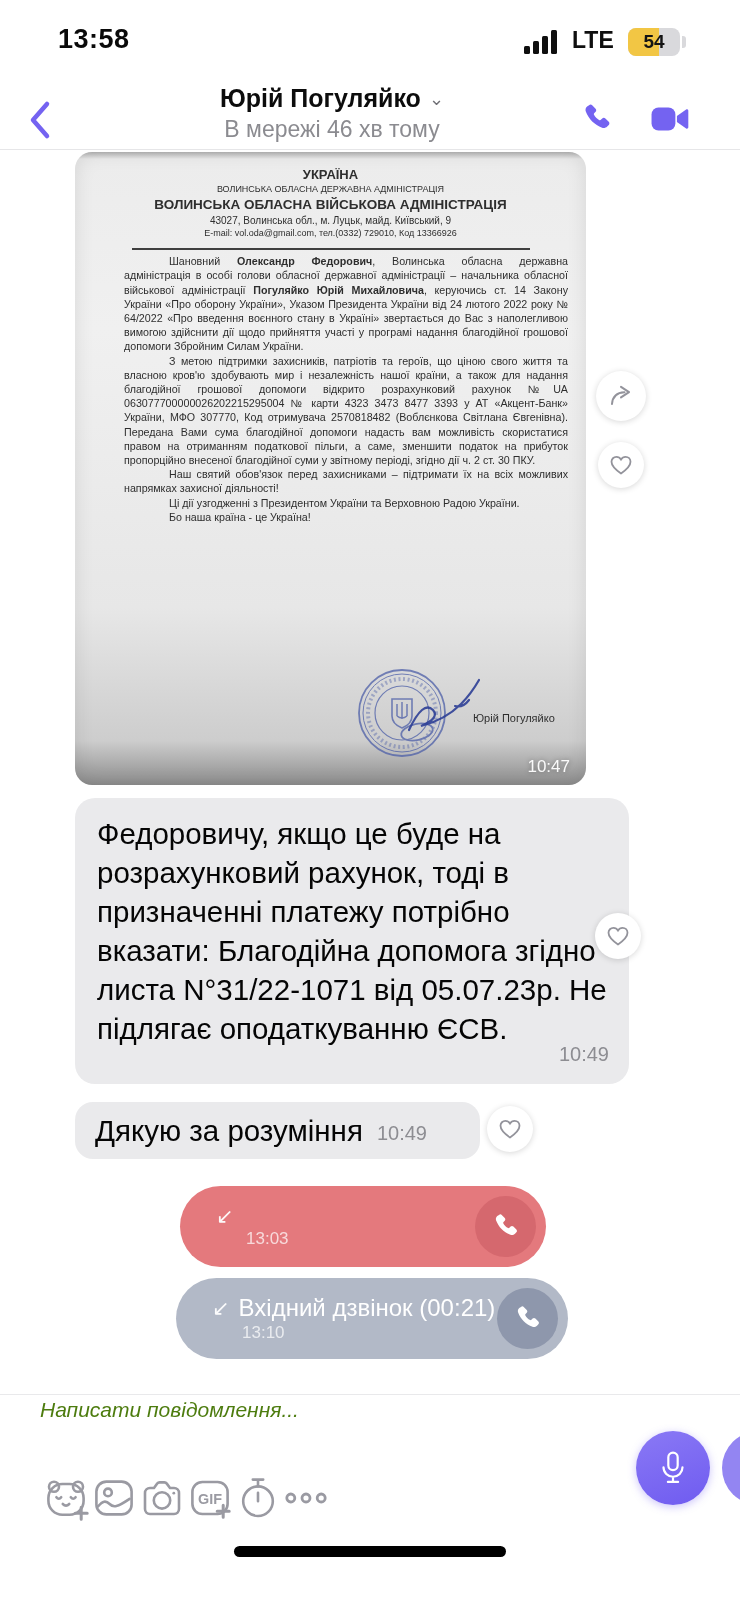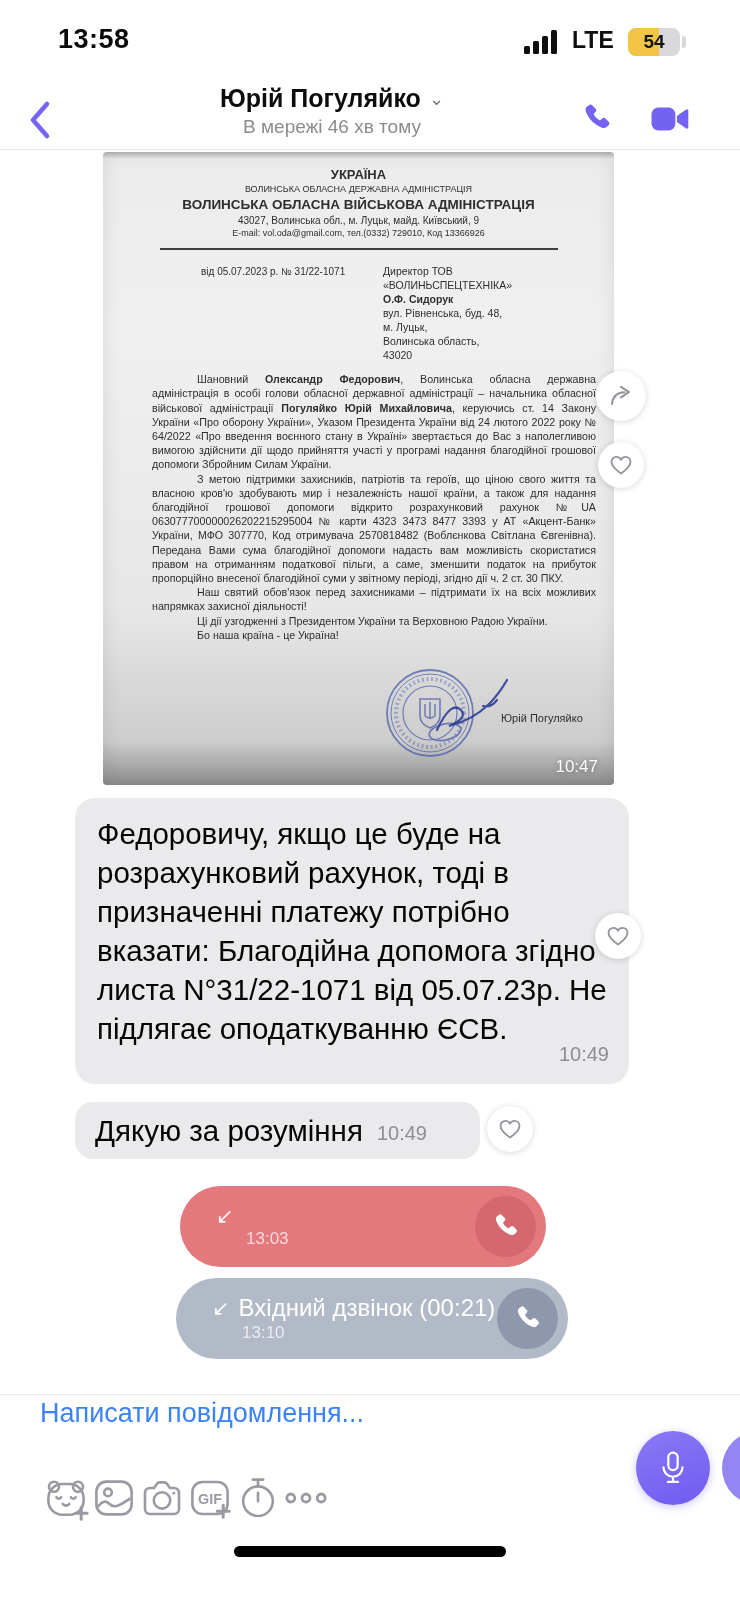--- a/index.html
+++ b/index.html
@@ -18,28 +18,28 @@
   .battery-num{position:absolute;inset:0;display:flex;align-items:center;justify-content:center;
     font-size:19px;font-weight:700;color:#141414;}
   .battery-tip{left:682px;top:36px;width:4px;height:12px;background:#d9d9dc;border-radius:0 3px 3px 0;}
 
   
   .hdr{left:0;top:60px;width:740px;height:89px;background:#fff;border-bottom:1px solid #e6e6e8;}
   .back-btn{left:18px;top:96px;width:44px;height:48px;display:flex;align-items:center;justify-content:center;}
   .hdr-center{left:122px;top:84px;width:420px;text-align:center;}
   .hdr-title{font-size:25px;font-weight:600;color:#0c0c0c;display:inline-block;}
   .hdr-caret{display:inline-block;margin-left:8px;color:#6f6f75;font-size:18px;vertical-align:2px;}
-  .hdr-sub{margin-top:3px;font-size:19px;color:#8b8b90;}
+  .hdr-sub{margin-top:3px;font-size:23px;color:#8b8b90;}
   .call-btn{left:572px;top:96px;width:50px;height:46px;display:flex;align-items:center;justify-content:center;}
   .video-btn{left:642px;top:96px;width:56px;height:46px;display:flex;align-items:center;justify-content:center;}
 
   
-  .doc{left:75px;top:152px;width:511px;height:633px;border-radius:4px;overflow:hidden;
+  .doc{left:75px;top:152px;width:511px;height:633px;border-radius:17px;overflow:hidden;
     background:linear-gradient(180deg,#b5b5b5 0,#ececec 7px,#f0f0f0 28%,#e7e7e7 72%,#cdcdcd 93%,#8d8d8d 100%);
-    box-shadow:inset 0 0 20px rgba(0,0,0,.10);color:#2e2e2e;margin-left:28px;}
+    box-shadow:inset 0 0 20px rgba(0,0,0,.10);color:#2e2e2e;}
   .doc-head{padding-top:15px;text-align:center;line-height:1.25;}
   .doc-country{font-size:13px;font-weight:700;}
   .doc-org1{font-size:9px;margin-top:1px;}
   .doc-org2{font-size:13.5px;font-weight:700;margin-top:1px;}
   .doc-addr{font-size:10px;margin-top:2px;}
   .doc-mail{font-size:9px;}
   .doc-hr{margin:9px auto 0;width:398px;border:0;border-top:2px solid #3f3f3f;}
   .doc-refrow{position:relative;height:104px;margin-top:14px;}
   .doc-ref{position:absolute;left:98px;top:2px;font-size:10px;}
   .doc-addressee{position:absolute;left:280px;top:0;font-size:10.5px;line-height:14px;}
@@ -72,21 +72,21 @@
   .call-text{flex:1;}
   .call-title{display:flex;align-items:center;gap:9px;font-size:24px;}
   .call-arrow{font-size:21px;opacity:.95;}
   .call-time{margin-left:30px;margin-top:1px;font-size:17px;opacity:.72;}
   .call-phone{width:61px;height:61px;border-radius:50%;display:flex;align-items:center;justify-content:center;}
   .call-missed .call-phone{background:#D5686E;}
   .call-in .call-phone{background:#8E97AC;}
 
   
   .composer-sep{left:0;top:1394px;width:740px;border-top:1px solid #e9e9eb;}
-  .composer-input{left:40px;top:1398px;width:560px;font-size:27px;color:#3b82f6;}
+  .composer-input{left:40px;top:1398px;width:560px;font-size:21px;color:#4d7c0f;font-style:italic;}
   .attach-row{left:42px;top:1474px;width:536px;display:flex;align-items:center;}
   .attach-btn{width:48px;height:48px;display:flex;align-items:center;justify-content:center;}
   .mic-btn{left:636px;top:1431px;width:74px;height:74px;border-radius:50%;
     background:linear-gradient(160deg,#8a79f5,#6f5bf0);display:flex;align-items:center;justify-content:center;
     box-shadow:0 2px 8px rgba(110,90,240,.35);}
   .mic-ghost{left:722px;top:1431px;width:74px;height:74px;border-radius:50%;background:#9385f2;}
   .home-bar{left:234px;top:1546px;width:272px;height:11px;border-radius:6px;background:#000;}
 </style>
 </head>
 <body>
@@ -131,32 +131,20 @@
 
   <div class="abs doc">
     <div class="doc-head">
       <div class="doc-country">УКРАЇНА</div>
       <div class="doc-org1">ВОЛИНСЬКА ОБЛАСНА ДЕРЖАВНА АДМІНІСТРАЦІЯ</div>
       <div class="doc-org2">ВОЛИНСЬКА ОБЛАСНА ВІЙСЬКОВА АДМІНІСТРАЦІЯ</div>
       <div class="doc-addr">43027, Волинська обл., м. Луцьк, майд. Київський, 9</div>
       <div class="doc-mail">E-mail: vol.oda@gmail.com, тел.(0332) 729010, Код 13366926</div>
     </div>
     <hr class="doc-hr">
-    <div class="doc-refrow">
-      <div class="doc-ref">від 05.07.2023 р. № 31/22-1071</div>
-      <div class="doc-addressee">
-        <div>Директор ТОВ</div>
-        <div>«ВОЛИНЬСПЕЦТЕХНІКА»</div>
-        <div class="b">О.Ф. Сидорук</div>
-        <div>вул. Рівненська, буд. 48,</div>
-        <div>м. Луцьк,</div>
-        <div>Волинська область,</div>
-        <div>43020</div>
-      </div>
-    </div>
     <div class="doc-body">
       <p><span>Шановний </span><span class="b">Олександр Федорович</span><span>, Волинська обласна державна адміністрація в особі голови обласної державної адміністрації – начальника обласної військової адміністрації </span><span class="b">Погуляйко Юрій Михайловича</span><span>, керуючись ст. 14 Закону України «Про оборону України», Указом Президента України від 24 лютого 2022 року № 64/2022 «Про введення воєнного стану в Україні» звертається до Вас з наполегливою вимогою здійснити дії щодо прийняття участі у програмі надання благодійної грошової допомоги Збройним Силам України.</span></p>
       <p><span>З метою підтримки захисників, патріотів та героїв, що ціною свого життя та власною кров'ю здобувають мир і незалежність нашої країни, а також для надання благодійної грошової допомоги відкрито розрахунковий рахунок №UA 063077700000026202215295004 № карти 4323 3473 8477 3393 у АТ «Акцент-Банк» України, МФО 307770, Код отримувача 2570818482 (Воблєнкова Світлана Євгенівна). Передана Вами сума  благодійної допомоги надасть вам можливість скористатися правом на  отриманням податкової пільги, а саме, зменшити податок на прибуток пропорційно внесеної благодійної суми у звітному періоді, згідно дії ч. 2 ст. 30 ПКУ.</span></p>
       <p><span>Наш святий обов'язок перед захисниками – підтримати їх на всіх можливих напрямках захисної діяльності!</span></p>
       <p><span>Ці дії узгодженні з Президентом України та Верховною Радою України.</span></p>
       <p><span>Бо наша країна - це Україна!</span></p>
     </div>
     <svg class="abs doc-stamp" width="150" height="110" viewBox="0 0 150 110">
       <g stroke="#4d5fa8" fill="none" opacity="0.75">
         <circle cx="55" cy="55" r="43" stroke-width="1.8"></circle>

